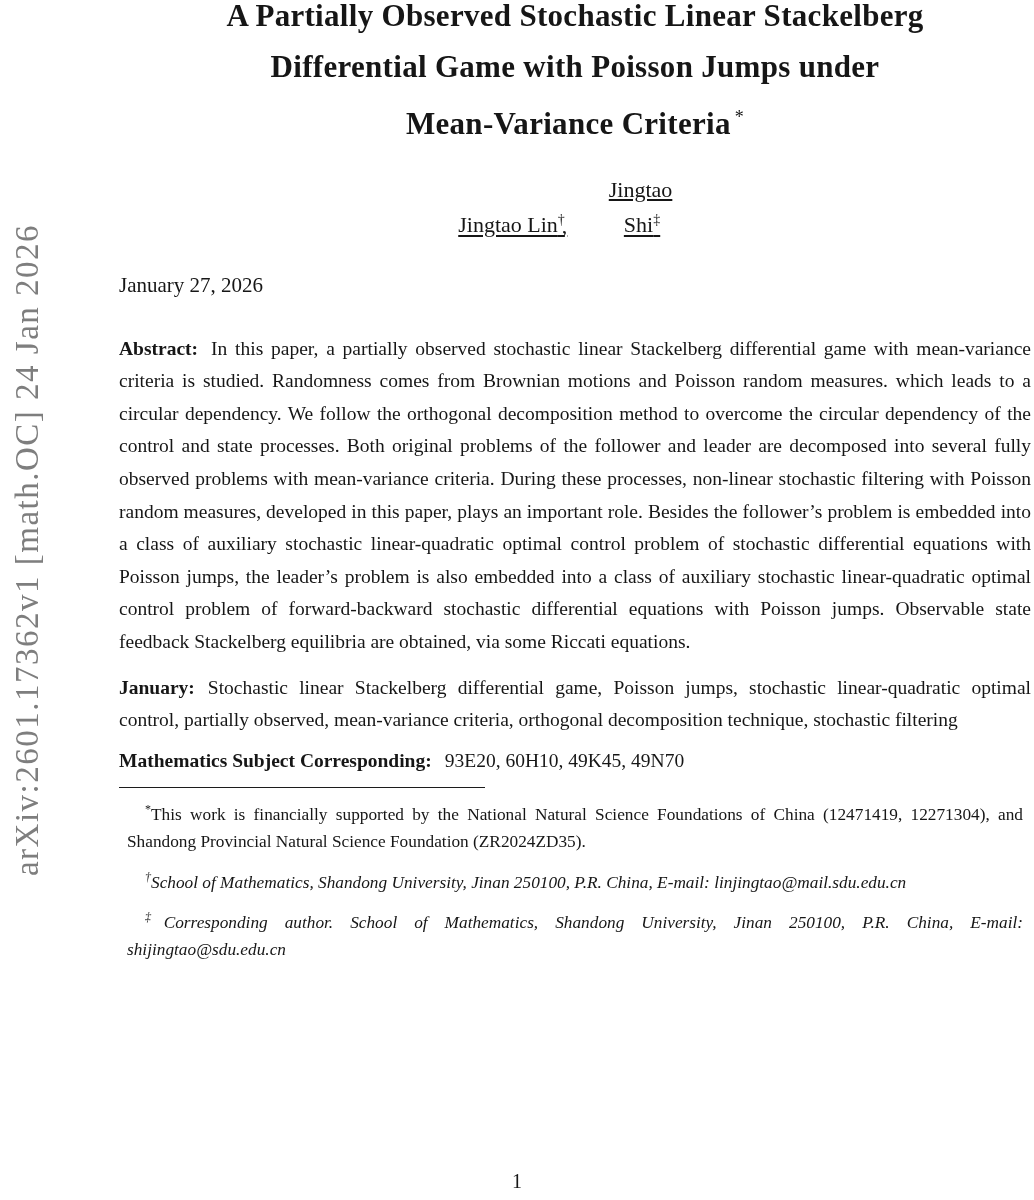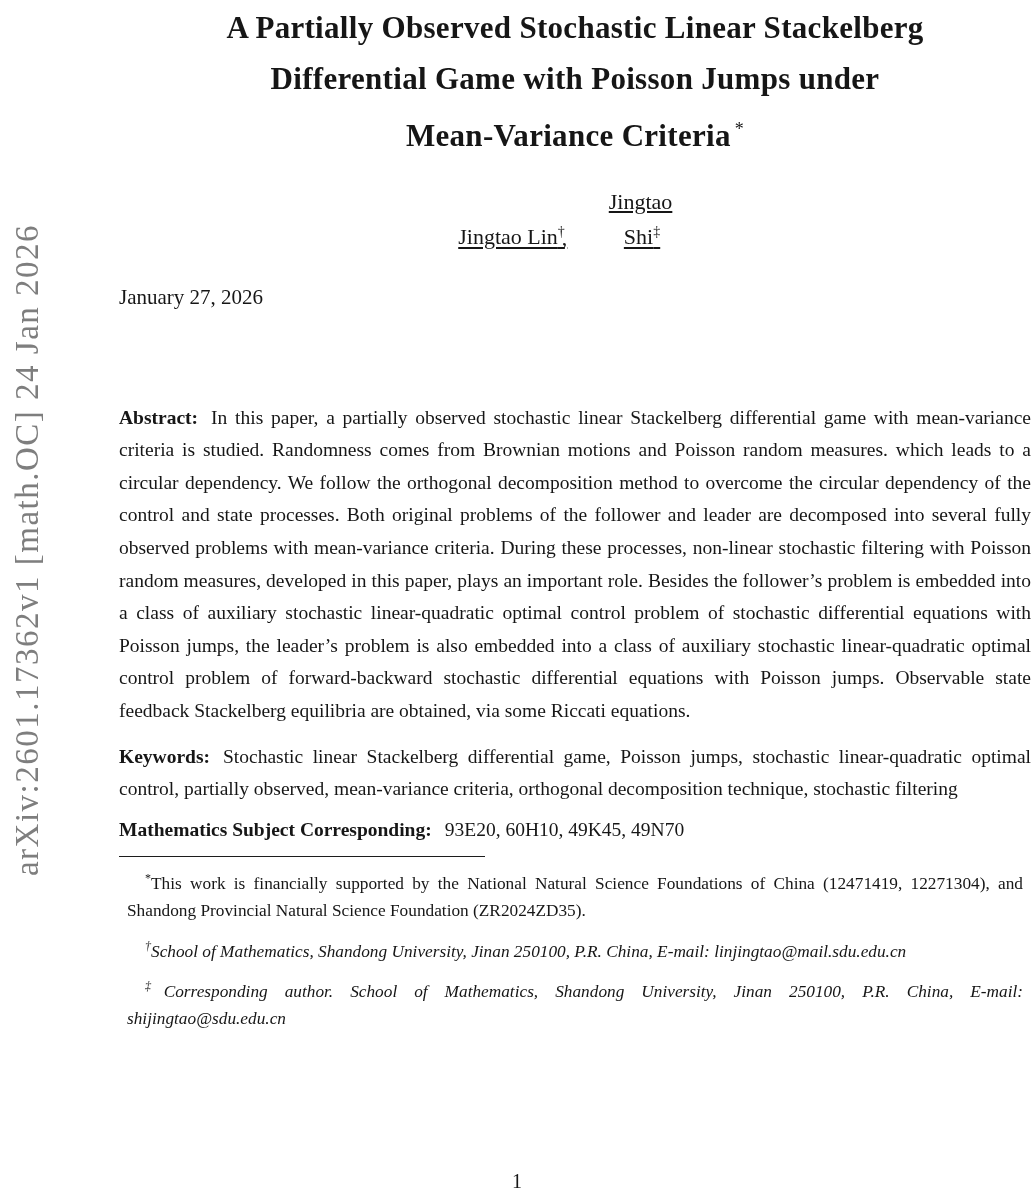--- a/index.html
+++ b/index.html
@@ -19,21 +19,21 @@
     left: 27px;
     transform: translate(-50%, -50%) rotate(-90deg);
     white-space: nowrap;
     font-size: 33px;
     letter-spacing: 1.5px;
     color: #7e7e7e;
   }
   .main {
     position: absolute;
     left: 119px;
-    top: 12px;
+    top: 0;
     width: 912px;
   }
   .title {
     margin-top: -10px;
     text-align: center;
     font-weight: bold;
     font-size: 31px;
     line-height: 51px;
     letter-spacing: 0.3px;
   }
@@ -57,21 +57,21 @@
     text-align: left;
     font-size: 21px;
     line-height: 28px;
   }
   .body-para {
     font-size: 19.5px;
     line-height: 32.6px;
     text-align: justify;
     margin: 0;
   }
-  .abstract { margin-top: 91px; }
+  .abstract { margin-top: 34px; }
   .keywords { margin-top: 13px; }
   .msc { margin-top: 8px; }
   .para-label {
     font-weight: bold;
     margin-right: 13px;
   }
   .fn-rule {
     margin-top: 10px;
     width: 366px;
     height: 0;
@@ -116,21 +116,21 @@
     </div>
 
     <div class="authors">
       <span class="author"><span>Jingtao Lin</span><sup>†</sup><span class="suffix">,</span></span><span class="author"><span>Jingtao Shi</span><sup>‡</sup><span class="suffix"></span></span>
     </div>
 
     <div class="date">January 27, 2026</div>
 
     <p class="body-para abstract"><span class="para-label">Abstract:</span><span>In this paper, a partially observed stochastic linear Stackelberg differential game with mean-variance criteria is studied. Randomness comes from Brownian motions and Poisson random measures. which leads to a circular dependency. We follow the orthogonal decomposition method to overcome the circular dependency of the control and state processes. Both original problems of the follower and leader are decomposed into several fully observed problems with mean-variance criteria. During these processes, non-linear stochastic filtering with Poisson random measures, developed in this paper, plays an important role. Besides the follower’s problem is embedded into a class of auxiliary stochastic linear-quadratic optimal control problem of stochastic differential equations with Poisson jumps, the leader’s problem is also embedded into a class of auxiliary stochastic linear-quadratic optimal control problem of forward-backward stochastic differential equations with Poisson jumps. Observable state feedback Stackelberg equilibria are obtained, via some Riccati equations.</span></p>
 
-    <p class="body-para keywords"><span class="para-label">Keywords:</span><span>Stochastic linear Stackelberg differential game, Poisson jumps, stochastic linear-quadratic optimal control, partially observed, mean-variance criteria, orthogonal decomposition technique, stochastic filtering</span></p>
+    <p class="body-para keywords"><span class="para-label">January:</span><span>Stochastic linear Stackelberg differential game, Poisson jumps, stochastic linear-quadratic optimal control, partially observed, mean-variance criteria, orthogonal decomposition technique, stochastic filtering</span></p>
 
     <p class="body-para msc"><span class="para-label">Mathematics Subject Corresponding:</span><span>93E20, 60H10, 49K45, 49N70</span></p>
 
     <hr class="fn-rule">
 
     <div class="footnotes">
       <p class="footnote"><sup>*</sup><span>This work is financially supported by the National Natural Science Foundations of China (12471419, 12271304), and Shandong Provincial Natural Science Foundation (ZR2024ZD35).</span></p>
       <p class="footnote italic"><sup>†</sup><span>School of Mathematics, Shandong University, Jinan 250100, P.R. China, E-mail: linjingtao@mail.sdu.edu.cn</span></p>
       <p class="footnote italic"><sup>‡</sup><span>Corresponding author. School of Mathematics, Shandong University, Jinan 250100, P.R. China, E-mail: shijingtao@sdu.edu.cn</span></p>
     </div>

